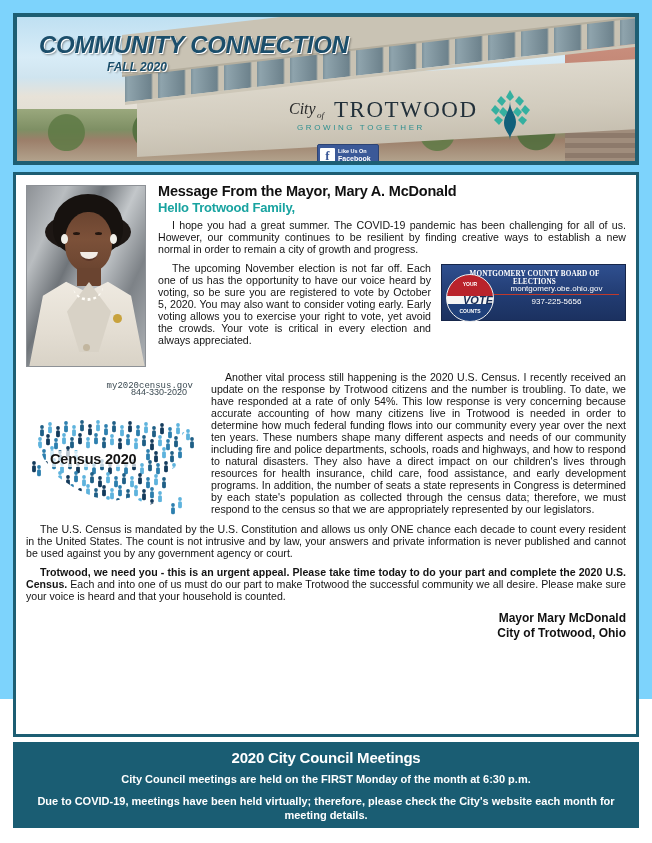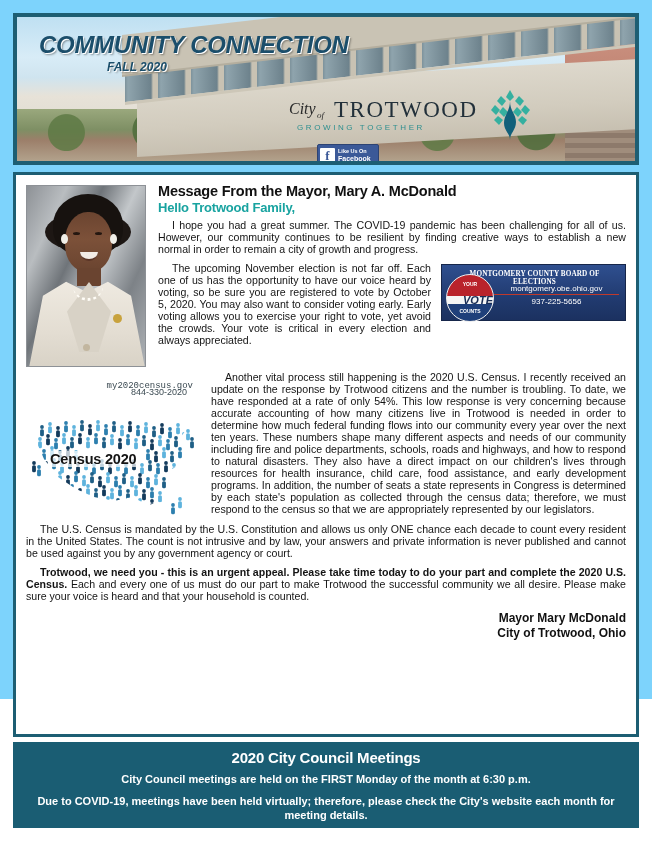--- a/index.html
+++ b/index.html
@@ -455,21 +455,21 @@
             <use href="#pp" x="152" y="98" fill="#5eb3dd"></use>
         </g>
       </svg>
       <span class="cf-label">Census 2020</span>
     </div>
 
     <p class="body">Another vital process still happening is the 2020 U.S. Census. I recently received an update on the response by Trotwood citizens and the number is troubling. To date, we have responded at a rate of only 54%. This low response is very concerning because accurate accounting of how many citizens live in Trotwood is needed in order to determine how much federal funding flows into our community every year over the next ten years. These numbers shape many different aspects and needs of our community including fire and police departments, schools, roads and highways, and how to respond to natural disasters. They also have a direct impact on our children's lives through resources for health insurance, child care, food assistance, and early development programs. In addition, the number of seats a state represents in Congress is determined by each state's population as collected through the census data; therefore, we must respond to the census so that we are appropriately represented by our legislators.</p>
     <div class="clear"></div>
     <p class="body">The U.S. Census is mandated by the U.S. Constitution and allows us only ONE chance each decade to count every resident in the United States. The count is not intrusive and by law, your answers and private information is never published and cannot be used against you by any government agency or court.</p>
 
-    <p class="body"><b>Trotwood, we need you - this is an urgent appeal. Please take time today to do your part and complete the 2020 U.S. Census.</b><span>  Each and every one of us must do our part to make Trotwood the successful community we all desire. Please make sure your voice is heard and that your household is counted.</span></p>
+    <p class="body"><b>Trotwood, we need you - this is an urgent appeal. Please take time today to do your part and complete the 2020 U.S. Census.</b><span>  Each and into one of us must do our part to make Trotwood the successful community we all desire. Please make sure your voice is heard and that your household is counted.</span></p>
 
     <div class="signoff">
       <div>Mayor Mary McDonald</div>
       <div>City of Trotwood, Ohio</div>
     </div>
   </div>
 
   <div class="council">
     <h3>2020 City Council Meetings</h3>
     <p>City Council meetings are held on the FIRST Monday of the month at 6:30 p.m.</p>

